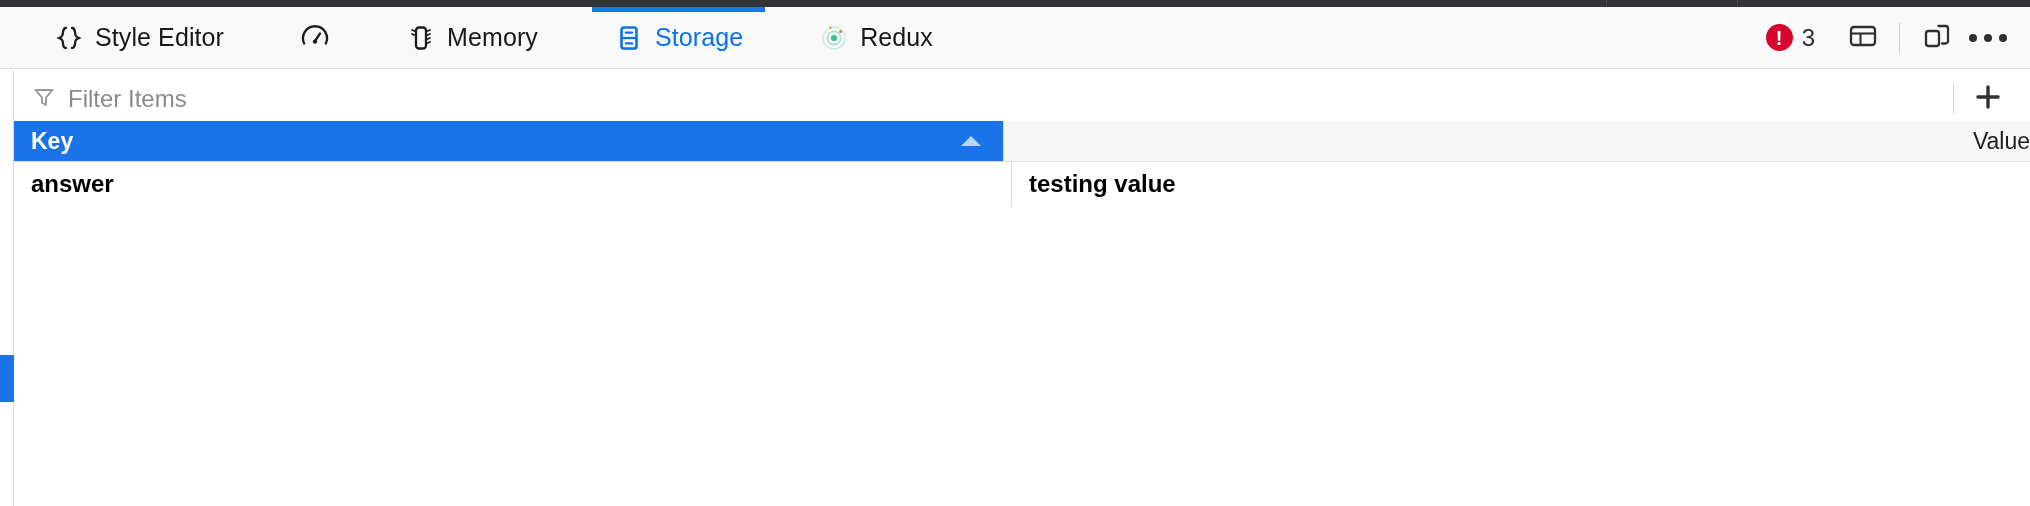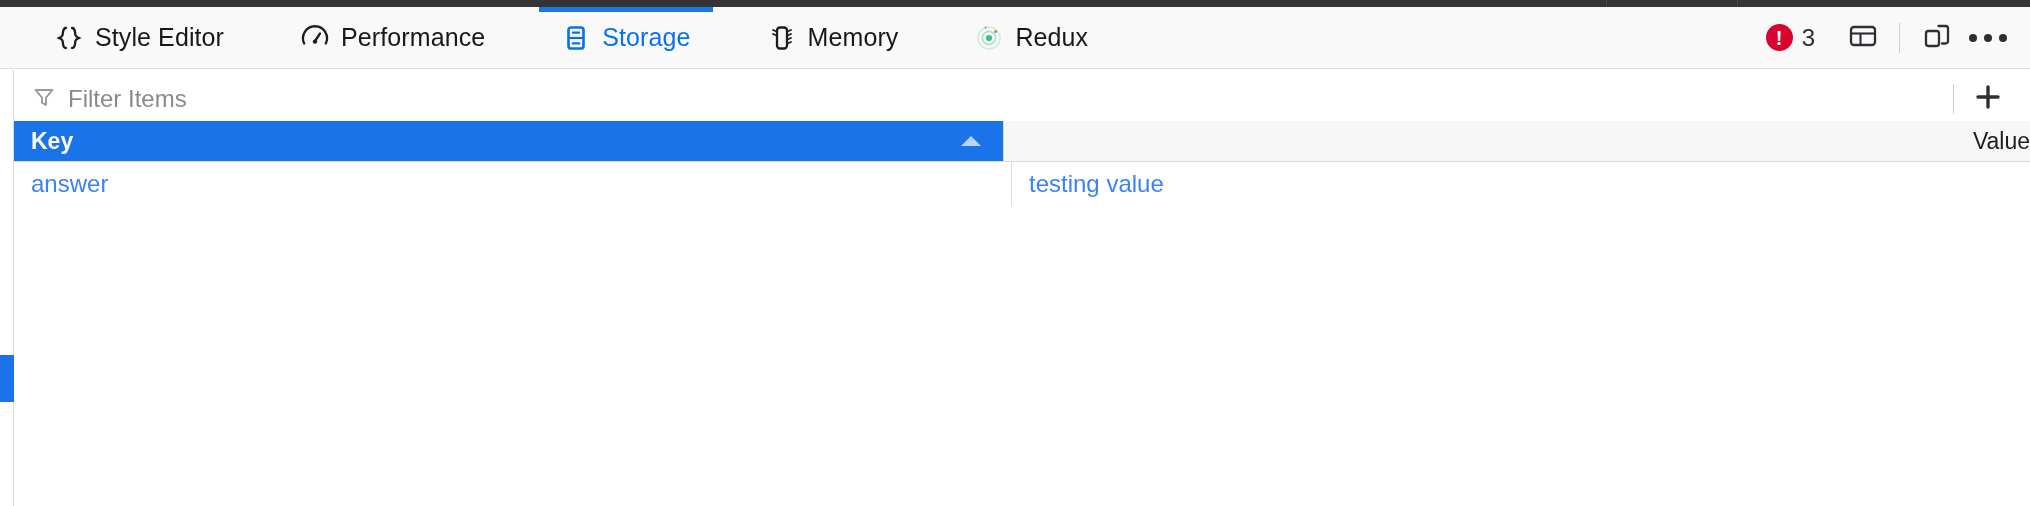--- a/index.html
+++ b/index.html
@@ -242,22 +242,23 @@
   .row {
     display: flex;
     height: 44px;
     align-items: stretch;
     cursor: pointer;
   }
   .cell {
     display: flex;
     align-items: center;
     font-size: 24px;
-    color: #3b82f6;
+    color: #000000;
     padding-left: 17px;
+    font-weight: bold;
   }
   .cell-key { width: 989px; flex: 0 0 989px; }
   .cell-value { flex: 1 1 auto; border-left: 1px solid #dcdcdd; margin-left: 8px; }
 </style>
 </head>
 <body>
 
 <div id="app">
 
   <div class="top-strip">
@@ -279,52 +280,51 @@
       </div>
 
       <div class="tab">
         <span class="ticon">
           <svg width="28" height="28" viewBox="0 0 28 28">
             <path d="M3.2 19.5 A12 12 0 1 1 24.8 19.5" fill="none" stroke="#1c1c1f" stroke-width="2.3" stroke-linecap="round"></path>
             <path d="M14 17 L19 9.5" fill="none" stroke="#1c1c1f" stroke-width="2.3" stroke-linecap="round"></path>
             <circle cx="14" cy="17.6" r="2.2" fill="#1c1c1f"></circle>
           </svg>
         </span>
-        <span class="tab-label">Performance</span>
-      </div>
-
-      <div class="tab active">
-        <span class="ticon">
-          <svg width="28" height="28" viewBox="0 0 28 28">
-            <rect x="6.5" y="3.5" width="15" height="21" rx="2.6" fill="none" stroke="#0a72e8" stroke-width="2.6"></rect>
-            <path d="M6.5 14 H21.5" stroke="#0a72e8" stroke-width="2.2"></path>
-            <path d="M11 8.6 H17" stroke="#0a72e8" stroke-width="2.4" stroke-linecap="round"></path>
-            <path d="M11 19.4 H17" stroke="#0a72e8" stroke-width="2.4" stroke-linecap="round"></path>
-          </svg>
-        </span>
-        <span class="tab-label">Storage</span>
       </div>
 
       <div class="tab">
         <span class="ticon">
           <svg width="28" height="28" viewBox="0 0 28 28">
             <rect x="9" y="3.5" width="10" height="21" rx="3" fill="none" stroke="#1c1c1f" stroke-width="2.3"></rect>
             <g stroke="#1c1c1f" stroke-width="1.8" stroke-linecap="round">
               <path d="M19.4 7.5 L23 6"></path>
                 <path d="M19.4 11.5 L23 10"></path>
               <path d="M19.4 15.5 L23 14"></path>
                 <path d="M19.4 19.5 L23 18"></path>
               <path d="M8.6 7.5 L5 6"></path>
                 <path d="M8.6 11.5 L5 10"></path>
             </g>
           </svg>
         </span>
         <span class="tab-label">Memory</span>
       </div>
 
+      <div class="tab active">
+        <span class="ticon">
+          <svg width="28" height="28" viewBox="0 0 28 28">
+            <rect x="6.5" y="3.5" width="15" height="21" rx="2.6" fill="none" stroke="#0a72e8" stroke-width="2.6"></rect>
+            <path d="M6.5 14 H21.5" stroke="#0a72e8" stroke-width="2.2"></path>
+            <path d="M11 8.6 H17" stroke="#0a72e8" stroke-width="2.4" stroke-linecap="round"></path>
+            <path d="M11 19.4 H17" stroke="#0a72e8" stroke-width="2.4" stroke-linecap="round"></path>
+          </svg>
+        </span>
+        <span class="tab-label">Storage</span>
+      </div>
+
 
 
       <div class="tab">
         <span class="ticon">
           <svg width="30" height="30" viewBox="0 0 30 30">
             <circle cx="15" cy="15" r="11" fill="none" stroke="#c9eedd" stroke-width="1.6"></circle>
             <circle cx="15" cy="15" r="6.6" fill="none" stroke="#a9e3cb" stroke-width="1.6"></circle>
             <circle cx="15" cy="15" r="3.1" fill="#3fc08a"></circle>
             <circle cx="21.6" cy="8.6" r="1.5" fill="#e8733f"></circle>
             <circle cx="11.6" cy="4.6" r="1.1" fill="#e8733f"></circle>

